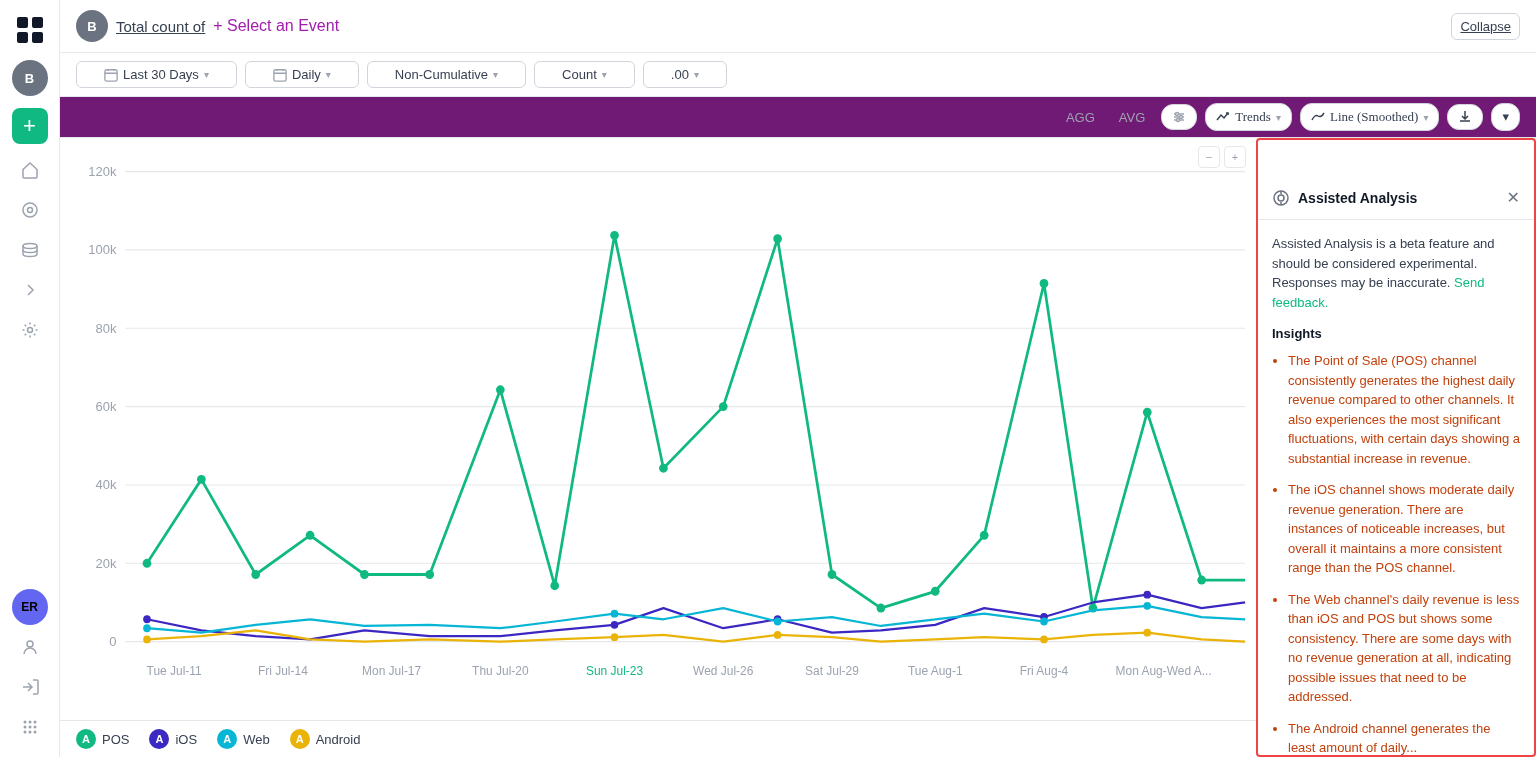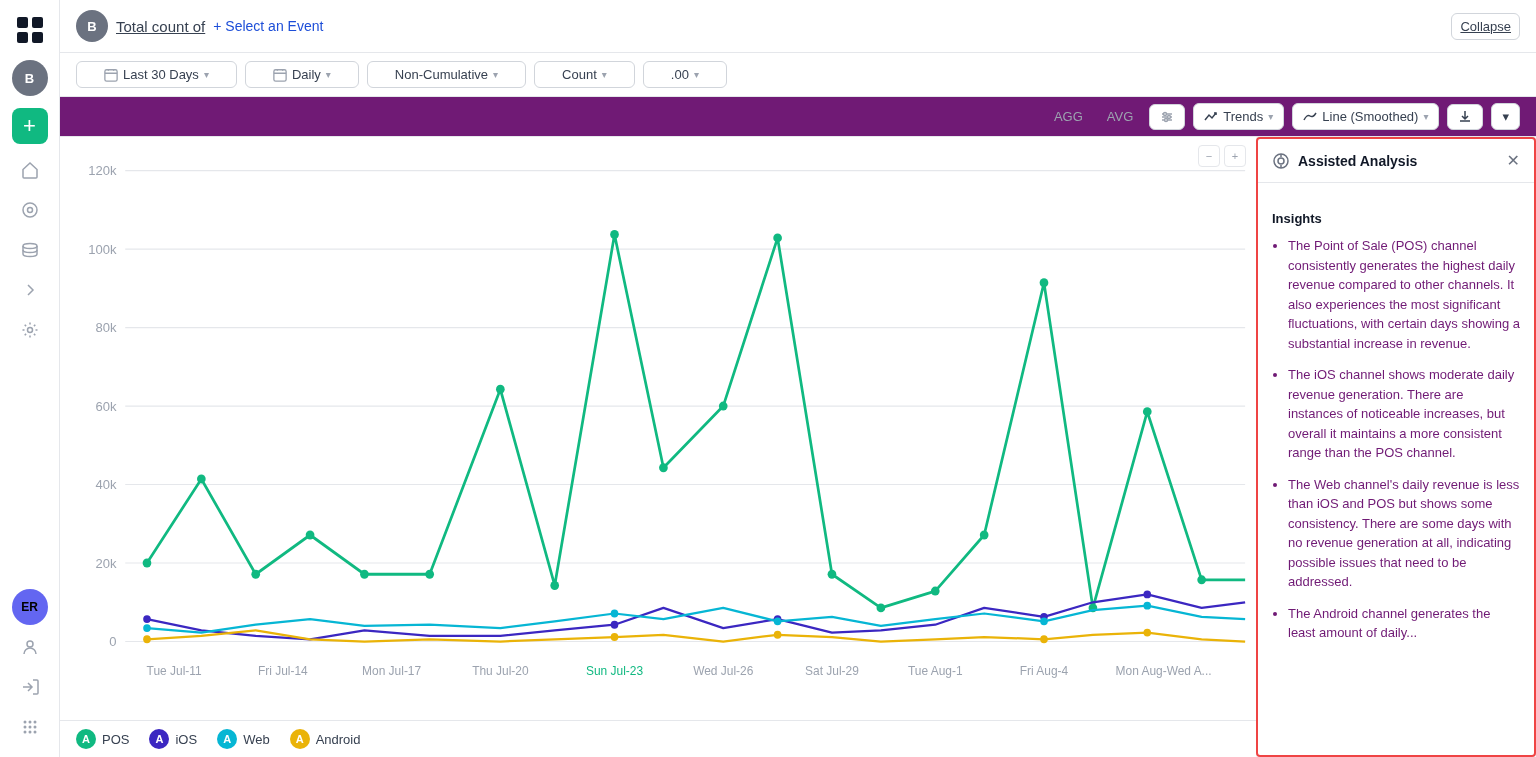--- a/index.html
+++ b/index.html
@@ -65,21 +65,21 @@
     .header-avatar {
       width: 32px; height: 32px; border-radius: 50%;
       background: #6b7280; color: #fff;
       display: flex; align-items: center; justify-content: center;
       font-size: 13px; font-weight: 600;
     }
     .header-title {
       font-size: 15px; color: #374151; font-weight: 500; text-decoration: underline;
     }
     .header-select-event {
-      font-size: 14px; color: #1d4ed8; cursor: pointer;
+      font-size: 16px; color: #a21caf; cursor: pointer;
     }
     .header-collapse-btn {
       margin-left: auto;
       padding: 5px 8px;
       border: 1px solid #d1d5db;
       border-radius: 6px;
       background: #fff;
       font-size: 13px;
       color: #374151;
       cursor: pointer;
@@ -120,25 +120,26 @@
     }
     .toolbar2-spacer { flex: 1; }
     .toolbar2-text {
       font-size: 13px; color: #9ca3af;
       padding: 4px 8px;
     }
     .toolbar2-btn {
       display: flex; align-items: center; gap: 5px;
       padding: 5px 10px;
       border: 1px solid #d1d5db;
-      border-radius: 6px;
+      border-radius: 12px;
       background: #fff;
       font-size: 13px;
       color: #374151;
       cursor: pointer;
+      font-family: Liberation Serif, serif;
     }
 
     
     .chart-container {
       flex: 1;
       background: #fff;
       position: relative;
       overflow: hidden;
     }
 
@@ -172,20 +173,21 @@
       flex-shrink: 0;
       height: 100%;
       overflow: hidden;
     }
     .analysis-header {
       display: flex;
       align-items: center;
       padding: 12px 14px;
       border-bottom: 1px solid #e5e7eb;
       gap: 8px;
+      margin-top: 36px;
     }
     .analysis-header-title {
       font-size: 14px; font-weight: 600; color: #111827; flex: 1;
     }
     .analysis-close-btn {
       background: none; border: none; cursor: pointer;
       color: #6b7280; font-size: 16px;
     }
     .analysis-body {
       padding: 14px;
@@ -210,21 +212,21 @@
     }
     .analysis-insights-list {
       list-style: disc;
       padding-left: 16px;
       display: flex;
       flex-direction: column;
       gap: 12px;
     }
     .analysis-insights-list li {
       font-size: 13px;
-      color: #701a75;
+      color: #c2410c;
       line-height: 1.5;
     }
 
     .chart-wrapper {
       flex: 1;
       display: flex;
       flex-direction: column;
       overflow: hidden;
     }
   </style>
@@ -486,20 +488,24 @@
         <svg width="18" height="18" viewBox="0 0 18 18" fill="none">
           <circle cx="9" cy="9" r="7" stroke="#6b7280" stroke-width="1.5"></circle>
           <circle cx="9" cy="9" r="3" stroke="#6b7280" stroke-width="1.5"></circle>
           <line x1="9" y1="2" x2="9" y2="5" stroke="#6b7280" stroke-width="1.5"></line>
           <line x1="9" y1="13" x2="9" y2="16" stroke="#6b7280" stroke-width="1.5"></line>
         </svg>
         <span class="analysis-header-title">Assisted Analysis</span>
         <button class="analysis-close-btn">✕</button>
       </div>
       <div class="analysis-body">
+        <p class="analysis-beta-text">
+          <span>Assisted Analysis is a beta feature and should be considered experimental. Responses may be inaccurate.</span>
+          <a class="analysis-feedback-link" href="#">Send feedback.</a>
+        </p>
         <div class="analysis-insights-title">Insights</div>
         <ul class="analysis-insights-list">
           <li>The Point of Sale (POS) channel consistently generates the highest daily revenue compared to other channels. It also experiences the most significant fluctuations, with certain days showing a substantial increase in revenue.</li>
           <li>The iOS channel shows moderate daily revenue generation. There are instances of noticeable increases, but overall it maintains a more consistent range than the POS channel.</li>
           <li>The Web channel's daily revenue is less than iOS and POS but shows some consistency. There are some days with no revenue generation at all, indicating possible issues that need to be addressed.</li>
           <li>The Android channel generates the least amount of daily...</li>
         </ul>
       </div>
     </div>
   </div>

